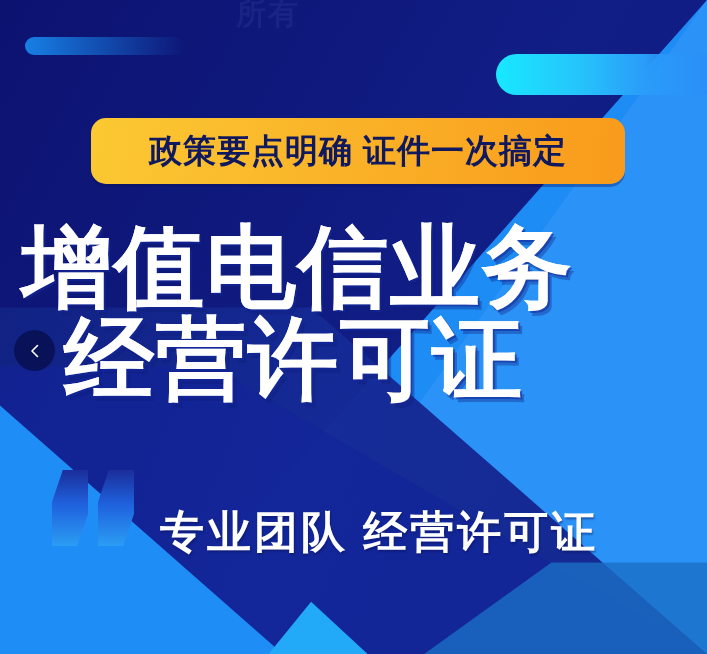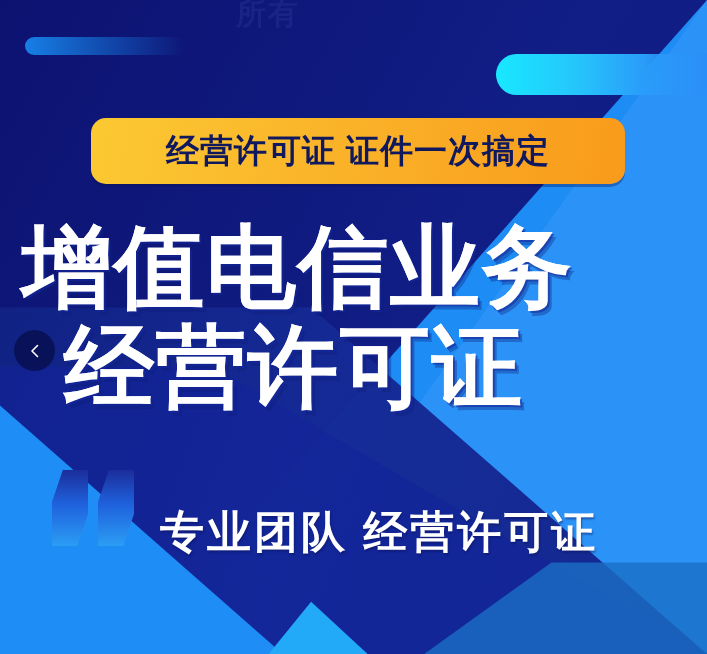--- a/index.html
+++ b/index.html
@@ -150,21 +150,21 @@
     letter-spacing:2px;
     white-space:nowrap;
     text-shadow:
       2px 2px 0 rgba(20,40,160,.55),
       4px 5px 0 rgba(15,28,120,.35);
     background:linear-gradient(180deg,#ffffff 0%,#ffffff 62%,#dfe9fb 100%);
     -webkit-background-clip:text;
     background-clip:text;
   }
   .hl-line.l1 { padding-left:10px; }
-  .hl-line.l2 { padding-left:52px; margin-top:8px; }
+  .hl-line.l2 { padding-left:52px; }
 
   
   .subtitle {
     position:absolute;
     left:160px; top:503px;
     font-size:44px;
     font-weight:700;
     color:#ffffff;
     letter-spacing:3px;
     white-space:nowrap;
@@ -184,21 +184,21 @@
   <div class="bg-layer bg-bl-bright"></div>
   <div class="bg-layer bg-bl-cyan"></div>
   <div class="bg-layer bg-r-steel"></div>
 
   <div class="watermark">所有</div>
 
   <div class="bar-left"></div>
   <div class="bar-right"></div>
 
   <div class="ribbon">
-    <span class="ribbon-text">经营许可证 证件一次搞定</span>
+    <span class="ribbon-text">政策要点明确 证件一次搞定</span>
   </div>
 
   <div class="headline">
     <div class="hl-line l1">增值电信业务</div>
     <div class="hl-line l2">经营许可证</div>
   </div>
 
   <div class="quote">
     <i></i>
     <i></i>

